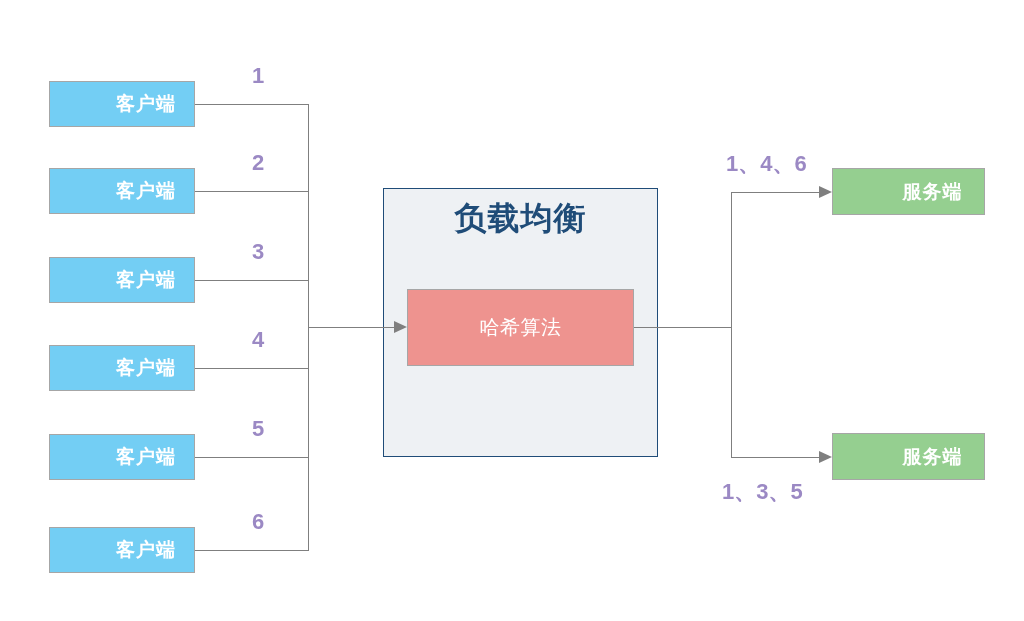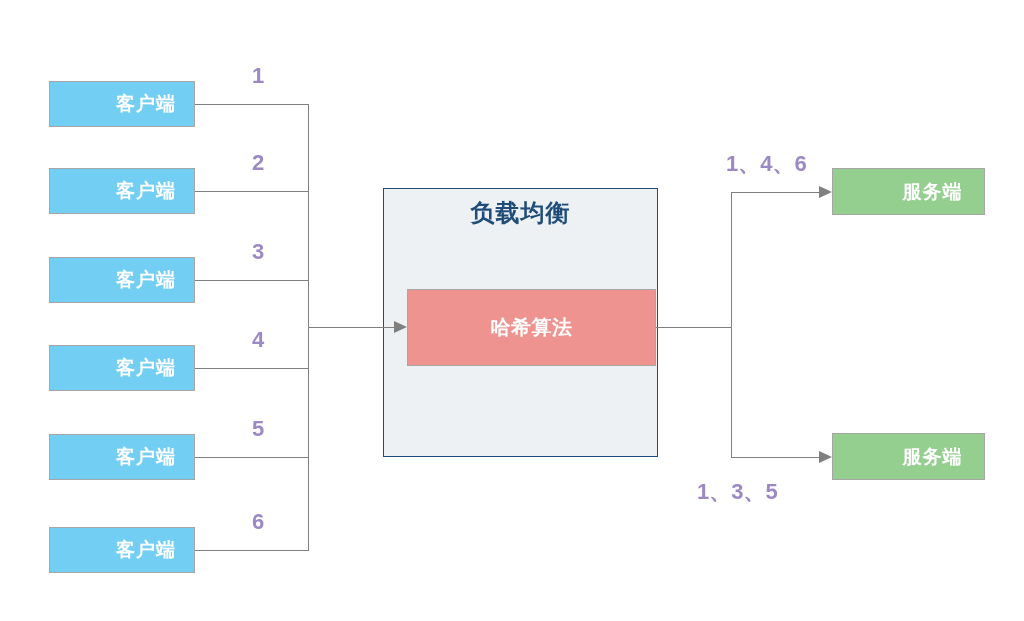--- a/index.html
+++ b/index.html
@@ -30,37 +30,37 @@
     position: absolute;
     left: 383px; top: 188px; width: 275px; height: 269px;
     box-sizing: border-box;
     background: var(--lb-fill);
     border: 1.5px solid var(--lb-border);
   }
   .lb-title {
     position: absolute;
     left: 0; top: 8px; width: 100%;
     text-align: center;
-    font-size: 24px;
+    font-size: 32px;
     font-weight: bold;
     color: var(--lb-border);
     letter-spacing: 1px;
   }
   .algo-box {
     position: absolute;
-    left: 407px; top: 289px; width: 249px; height: 77px;
+    left: 407px; top: 289px; width: 227px; height: 77px;
     box-sizing: border-box;
     background: var(--algo-fill);
     border: 1px solid var(--box-border);
     display: flex;
     flex-direction: column;
     align-items: center;
     justify-content: center;
     color: #ffffff;
-    font-weight: bold;
+    font-weight: normal;
     font-size: 20px;
     line-height: 29px;
     letter-spacing: 0.5px;
   }
   .hline { position: absolute; height: 1px; background: var(--line-color); }
   .vline { position: absolute; width: 1px; background: var(--line-color); }
   .num {
     position: absolute;
     color: var(--num-color);
     font-weight: bold;
@@ -134,15 +134,15 @@
   </div>
 
   <div class="num" style="left:726px; top:152px;">1、4、6</div>
   <div class="box server" style="top:168px;">
       <span>服务端</span>
     </div>
 
   <div class="box server" style="top:433px;">
       <span>服务端</span>
     </div>
-  <div class="num" style="left:697px; top:480px;">1、3、5</div>
+  <div class="num" style="left:722px; top:480px;">1、3、5</div>
 
 </div>
 
 </body></html>

